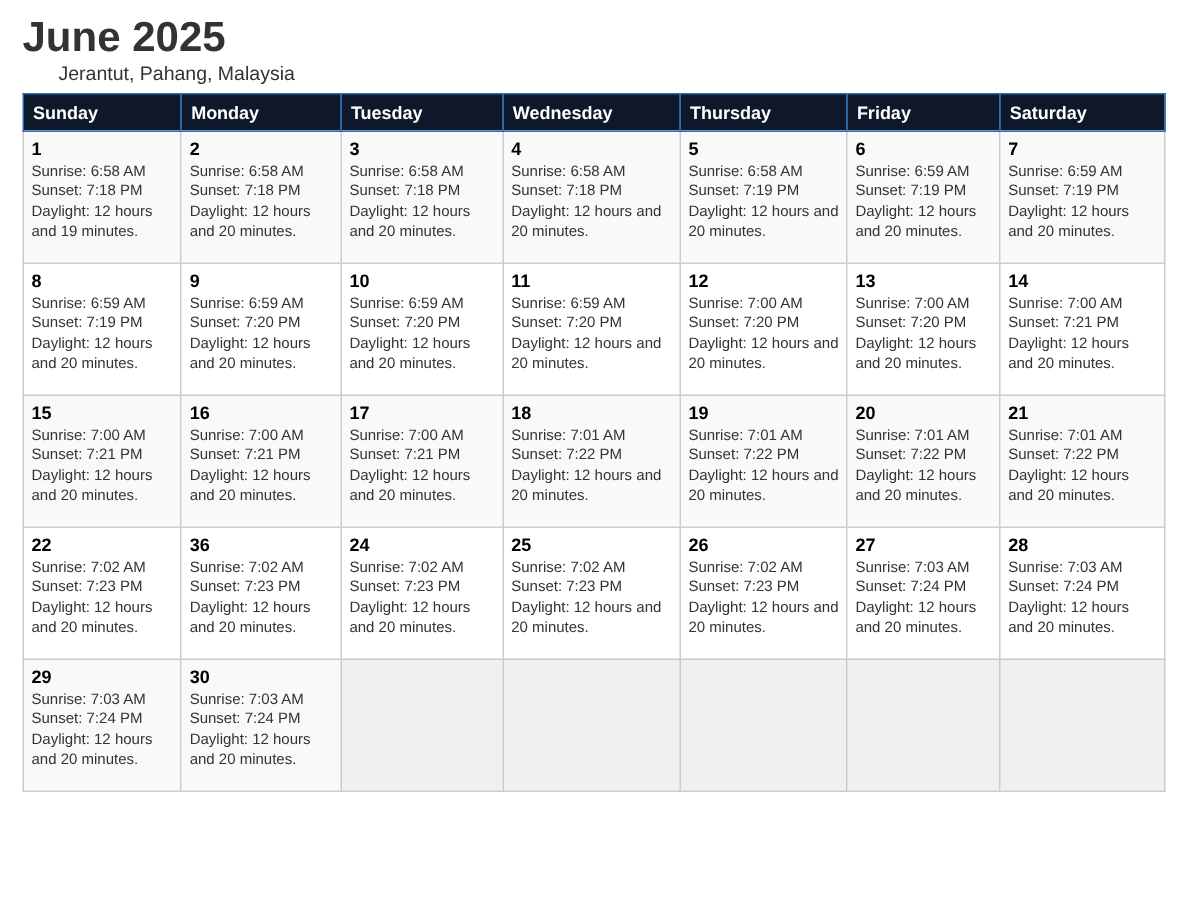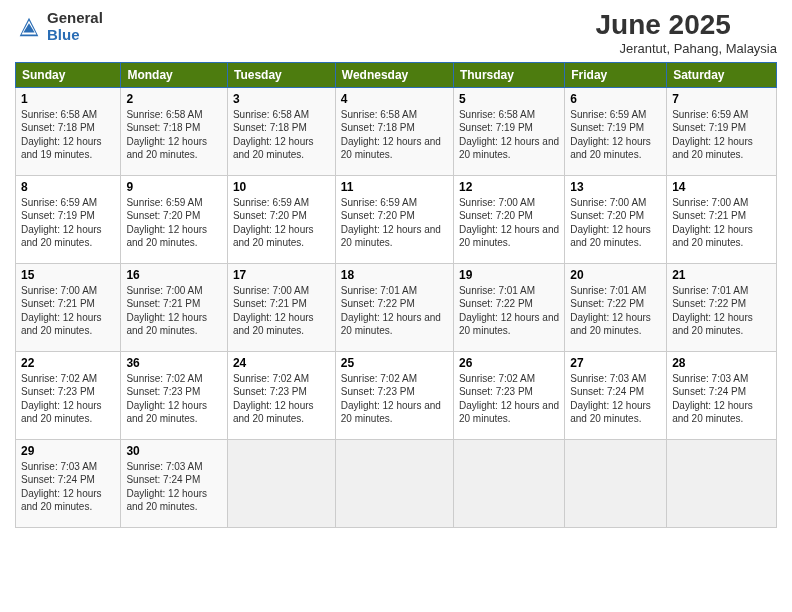--- a/index.html
+++ b/index.html
@@ -57,21 +57,21 @@
       font-size: 13px;
       color: #333;
       margin-left: 24px;
     }
     table {
       width: 100%;
       border-collapse: collapse;
       font-size: 10.5px;
     }
     thead tr {
-      background: #4d7c0f;
+      background: #0f172a;
       color: white;
     }
     thead th {
       padding: 5px 6px;
       text-align: left;
       font-weight: bold;
       font-size: 12px;
       border: 1px solid #2a6db5;
     }
     tbody tr {
@@ -103,31 +103,20 @@
     }
     .empty-cell {
       background: #f0f0f0 !important;
     }
   </style>
 </head>
 <body>
 
 <div class="container">
   <div class="header-row">
-    <div class="logo">
-      <svg class="logo-icon" viewBox="0 0 30 30" xmlns="http://www.w3.org/2000/svg">
-        <polygon points="15,5 25,25 5,25" fill="#2a6db5"></polygon>
-        <polygon points="15,8 23,23 7,23" fill="white"></polygon>
-        <polygon points="15,11 21,21 9,21" fill="#2a6db5"></polygon>
-      </svg>
-      <div class="logo-text">
-        <span class="logo-general">General</span>
-        <span class="logo-blue">Blue</span>
-      </div>
-    </div>
     <div class="title-block">
       <div class="month-title">June 2025</div>
       <div class="location">Jerantut, Pahang, Malaysia</div>
     </div>
   </div>
 
   <table>
     <thead>
       <tr>
       <th>Sunday</th>

